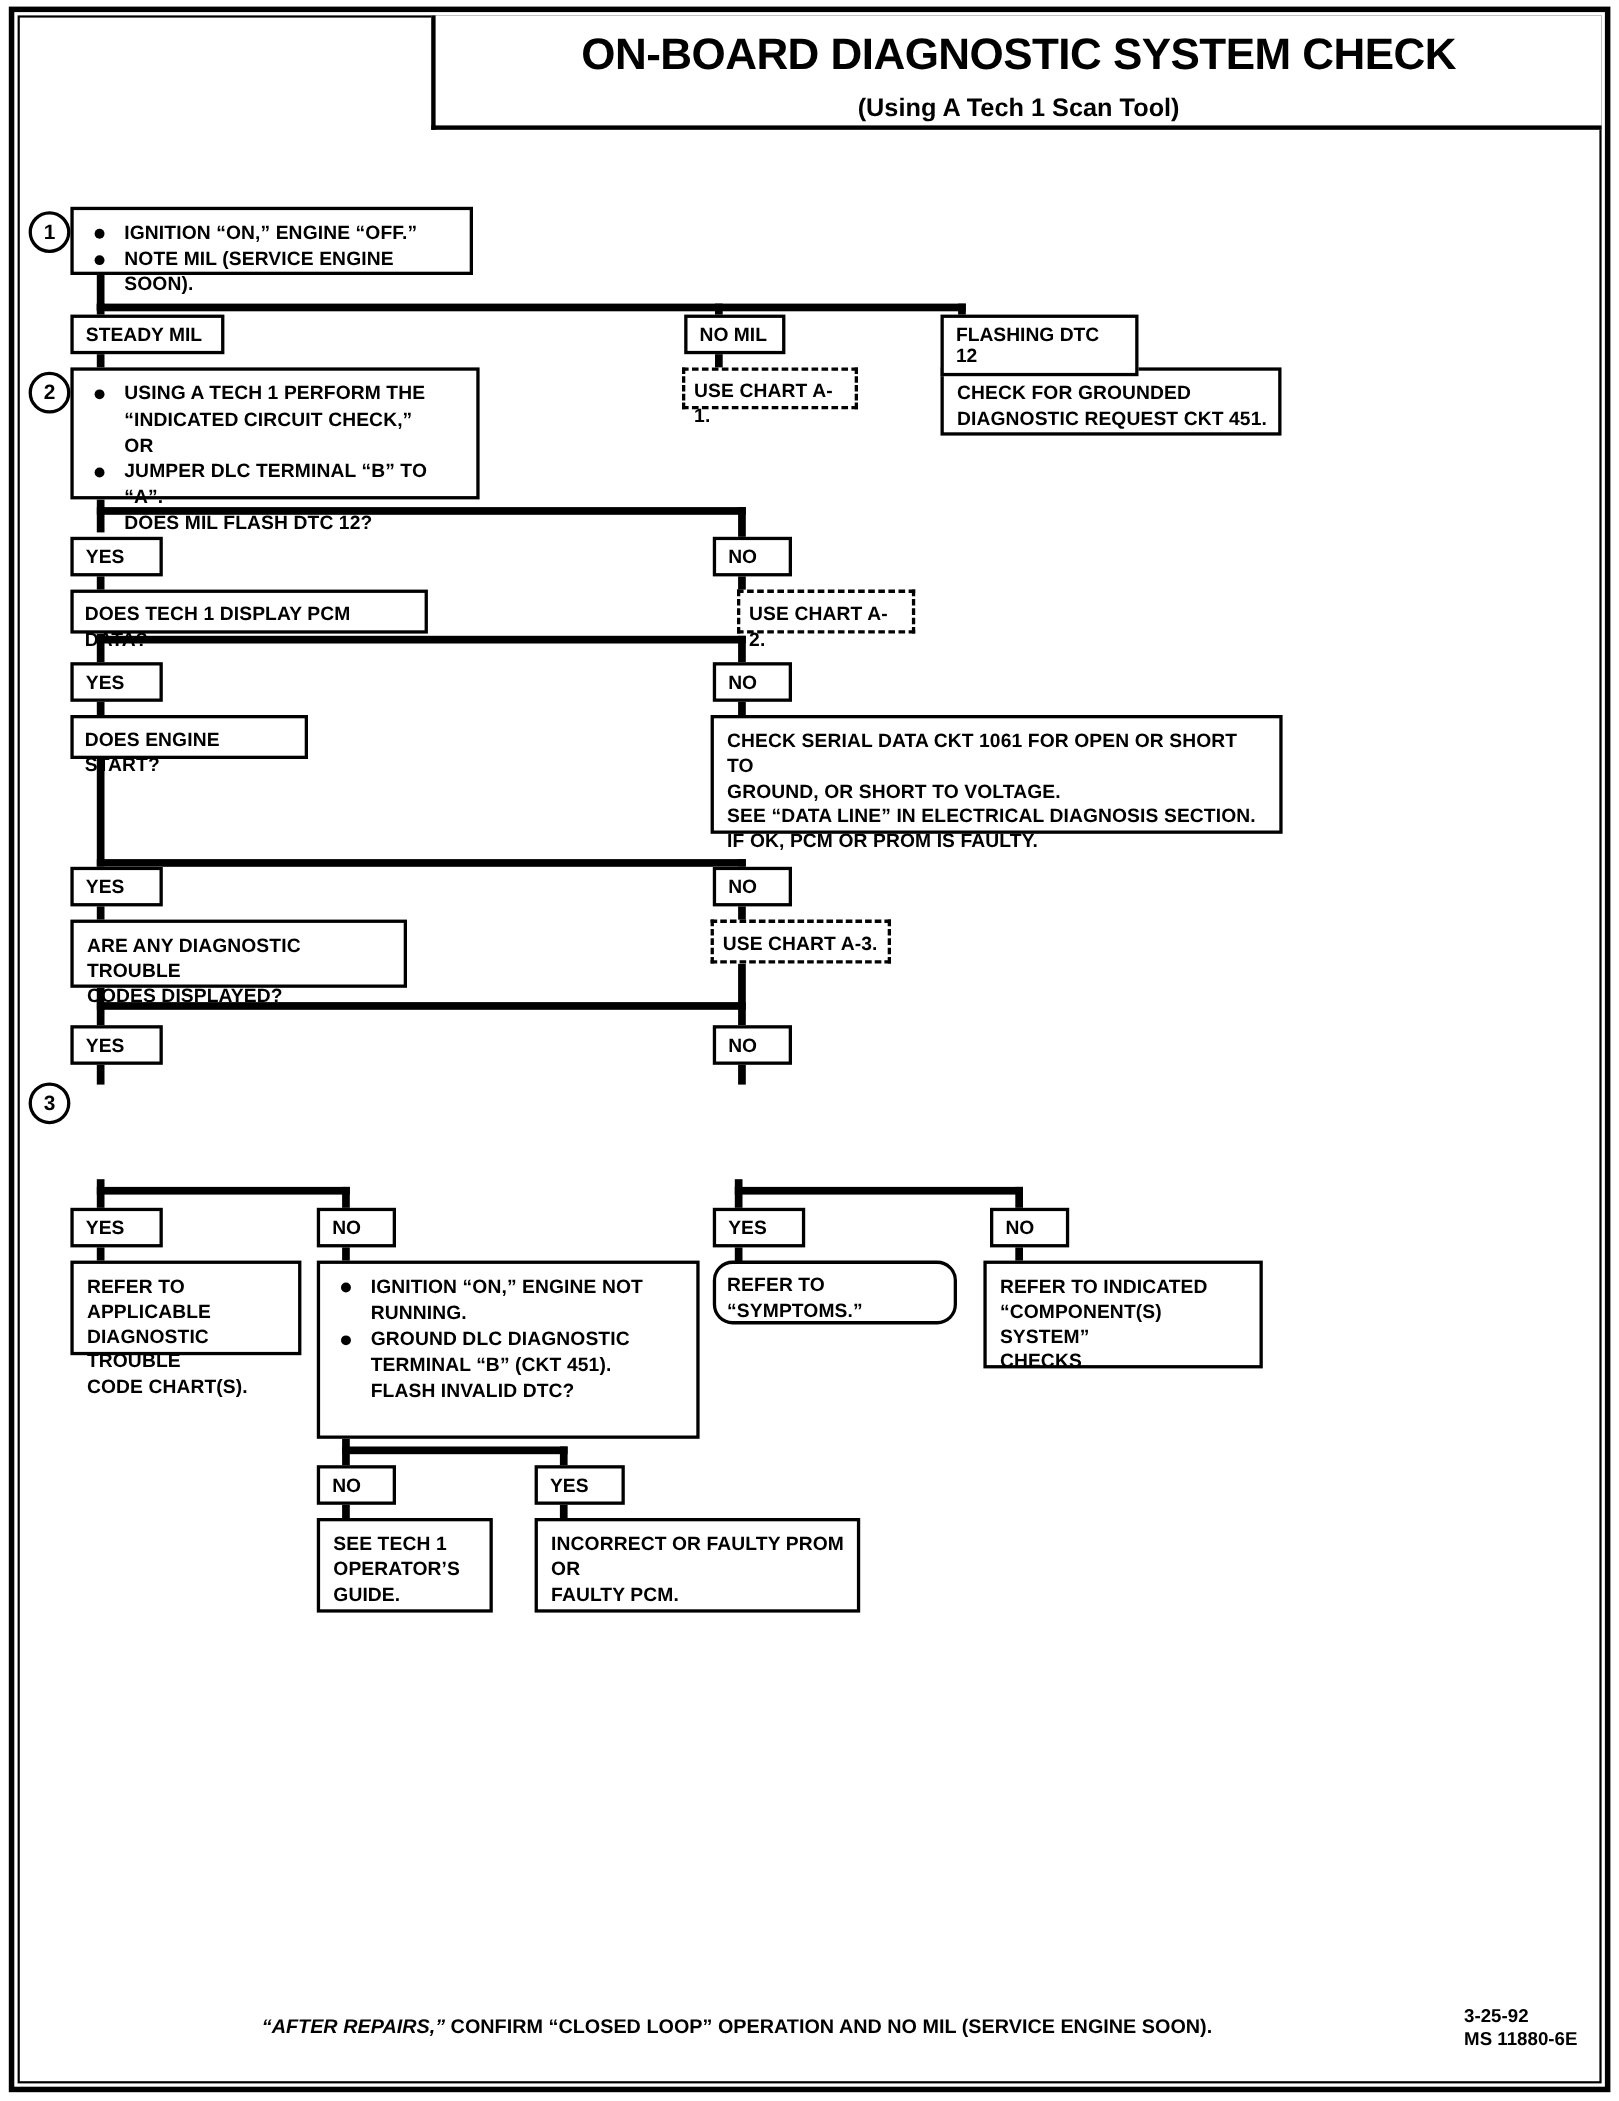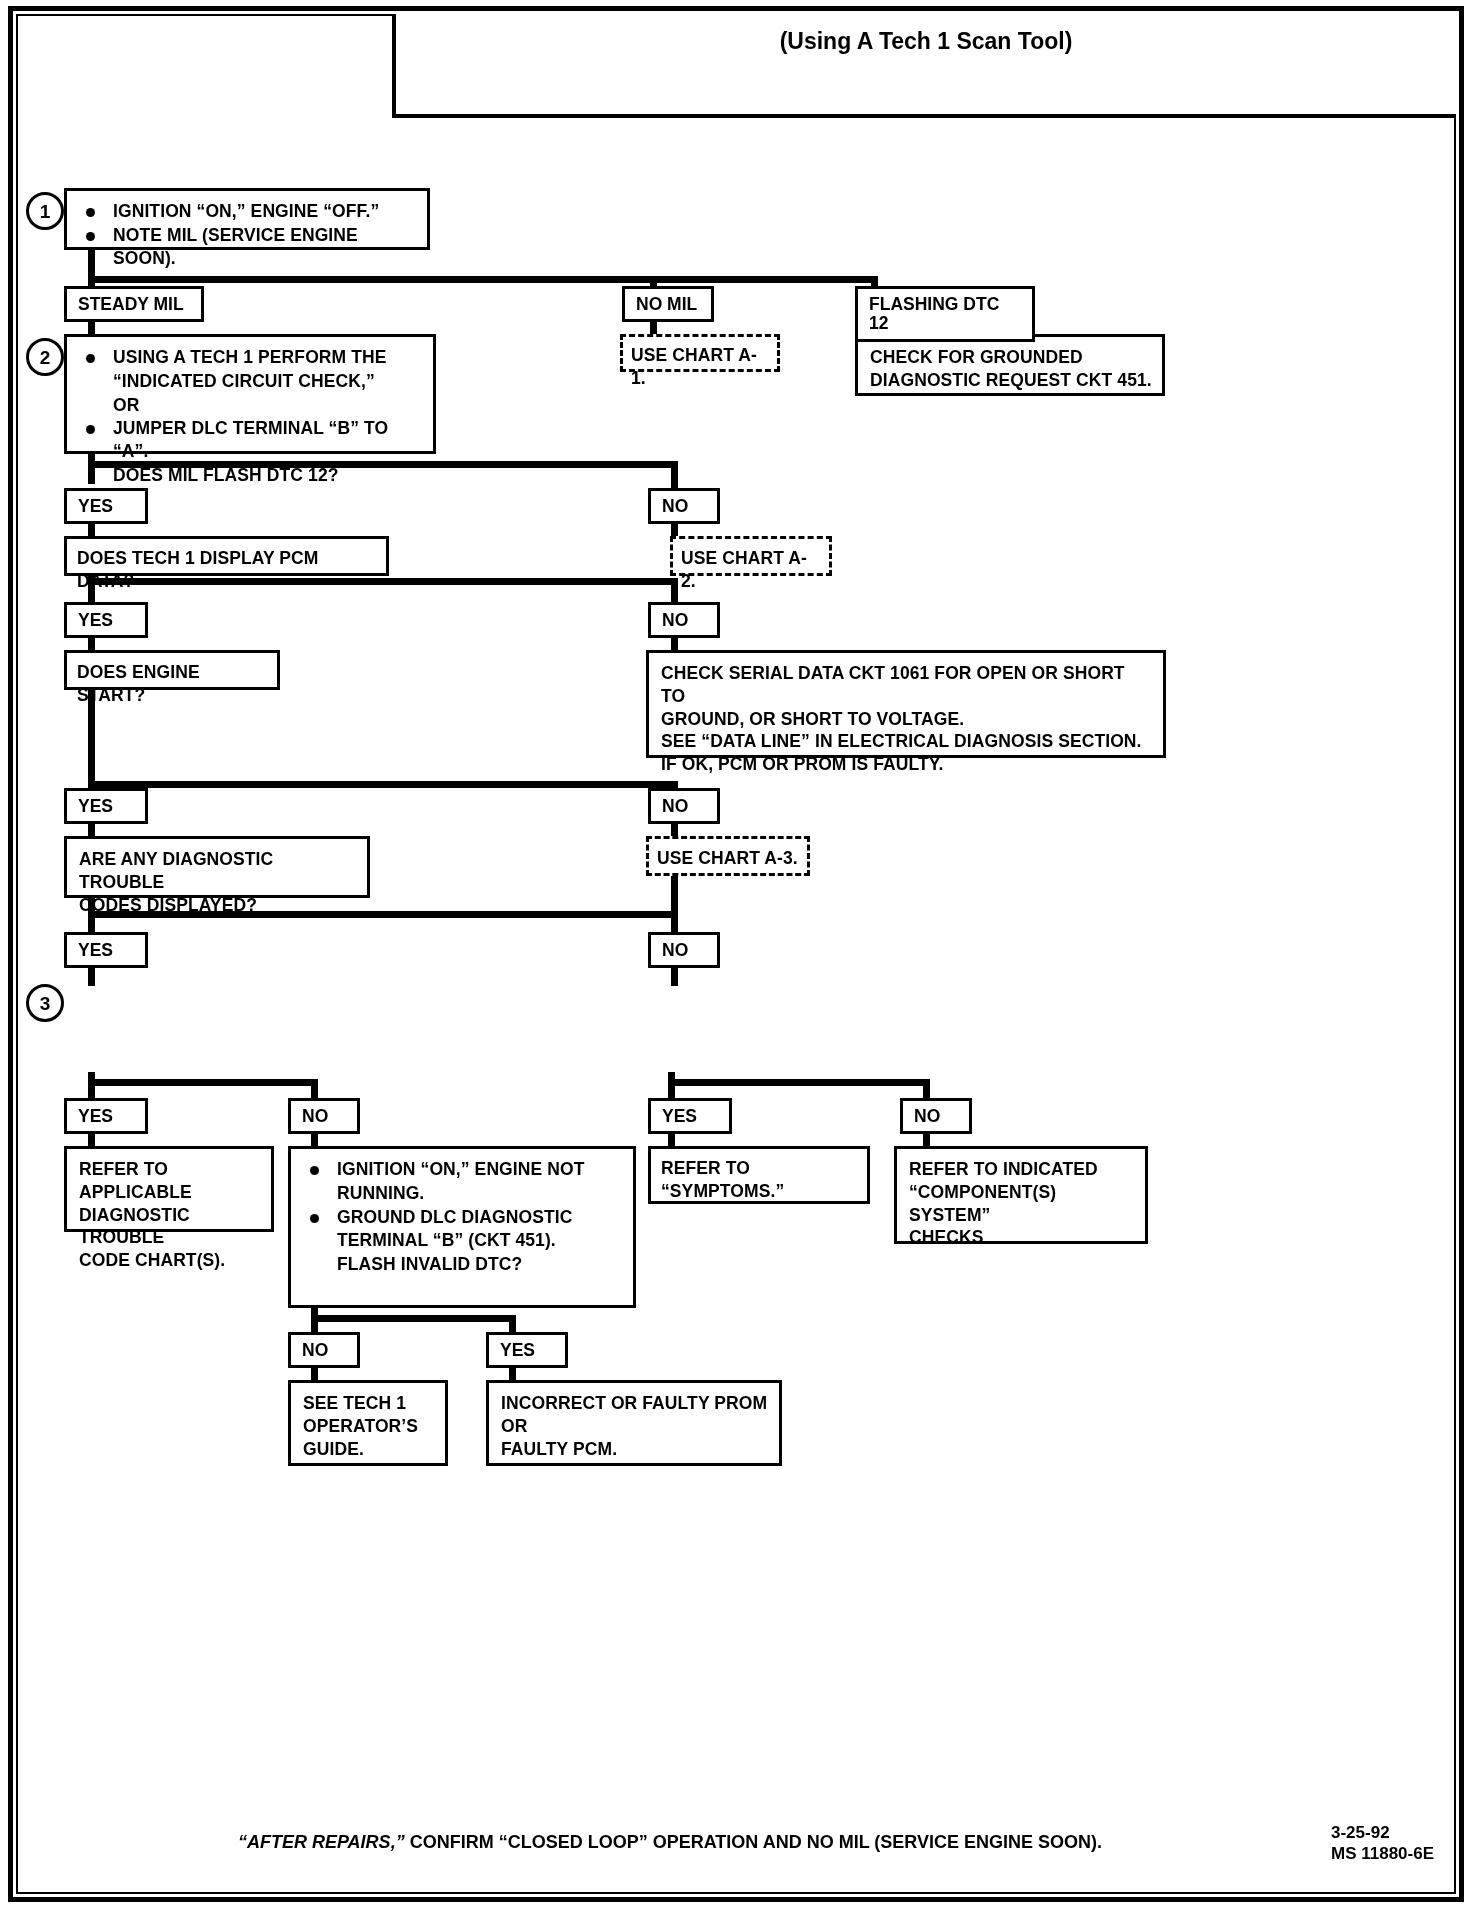--- a/index.html
+++ b/index.html
@@ -146,20 +146,21 @@
 </style>
 </head>
 <body>
 
 <div id="page">
 
   <div class="page-border"></div>
   <div class="page-border-inner"></div>
 
   <div class="title-block">
+    <div class="title-main">ON-BOARD DIAGNOSTIC SYSTEM CHECK</div>
     <div class="title-sub">(Using A Tech 1 Scan Tool)</div>
   </div>
 
   <div class="step-circle" style="left:26px; top:192px;">1</div>
 
   <div class="box" style="left:64px; top:188px; width:366px; height:62px;">
     <ul class="bl">
       <li>IGNITION “ON,” ENGINE  “OFF.”</li>
       <li>NOTE  MIL (SERVICE ENGINE SOON).</li>
     </ul>
@@ -291,21 +292,21 @@
   <div class="box" style="left:288px; top:1146px; width:348px; height:162px;">
     <ul class="bl">
       <li>IGNITION “ON,” ENGINE NOT</li>
       <li class="nobullet">RUNNING.</li>
       <li>GROUND DLC DIAGNOSTIC</li>
       <li class="nobullet">TERMINAL “B” (CKT 451).</li>
       <li class="nobullet">FLASH INVALID DTC?</li>
     </ul>
   </div>
 
-  <div class="box" style="left:648px; top:1146px; width:222px; height:58px; padding:8px 10px;">REFER TO “SYMPTOMS.”</div>
+  <div class="box" style="left:648px; top:1146px; width:222px; height:58px; padding:8px 10px;border-radius:18px;">REFER TO “SYMPTOMS.”</div>
 
   <div class="box" style="left:894px; top:1146px; width:254px; height:98px;">
     <div>REFER TO INDICATED</div>
     <div>“COMPONENT(S) SYSTEM”</div>
     <div>CHECKS</div>
   </div>
 
   <div class="ln" style="left:311px; top:1308px; width:7px; height:28px;"></div>
   <div class="ln" style="left:311px; top:1315px; width:205px; height:7px;"></div>
   <div class="ln" style="left:509px; top:1315px; width:7px; height:22px;"></div>

